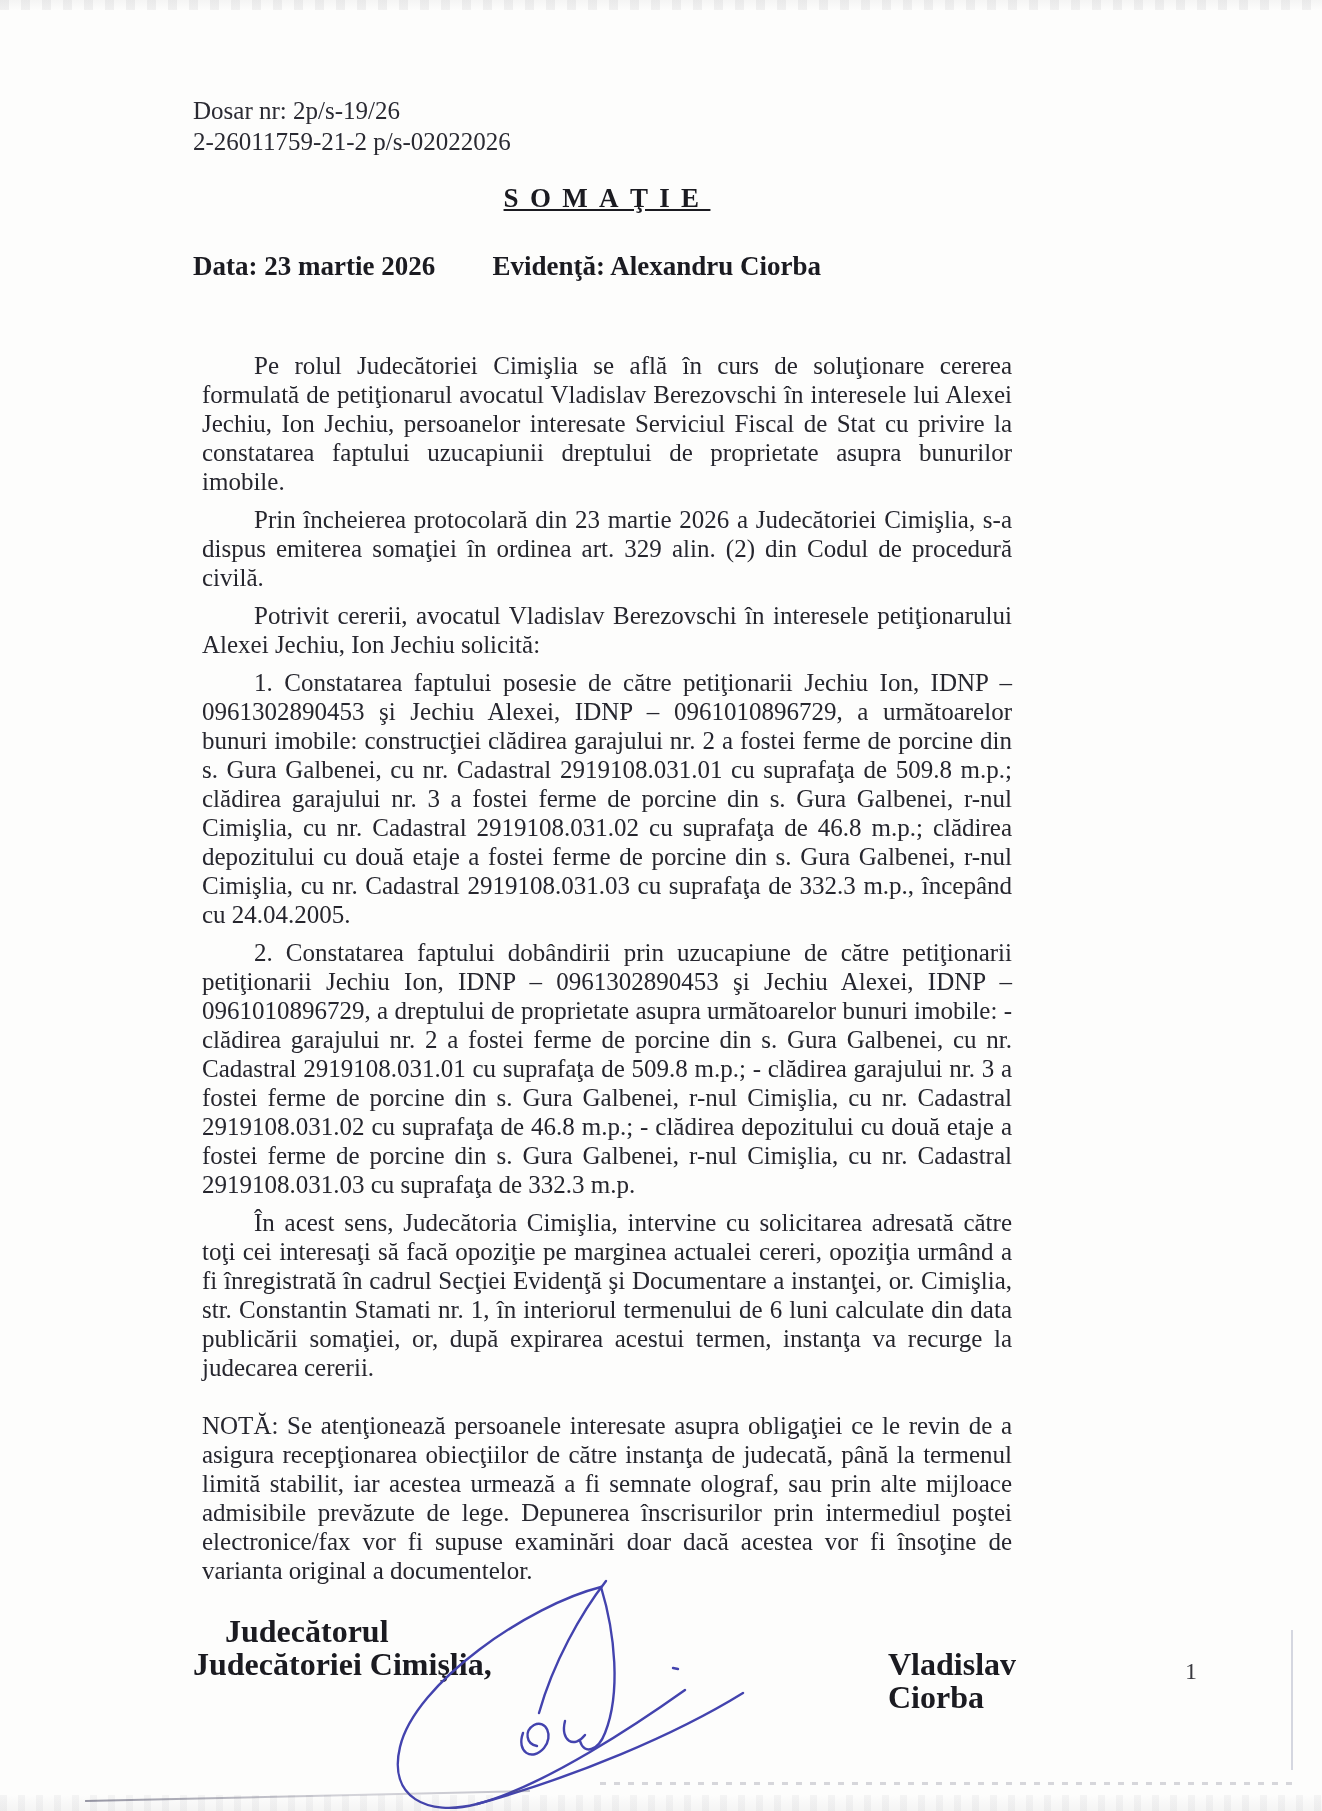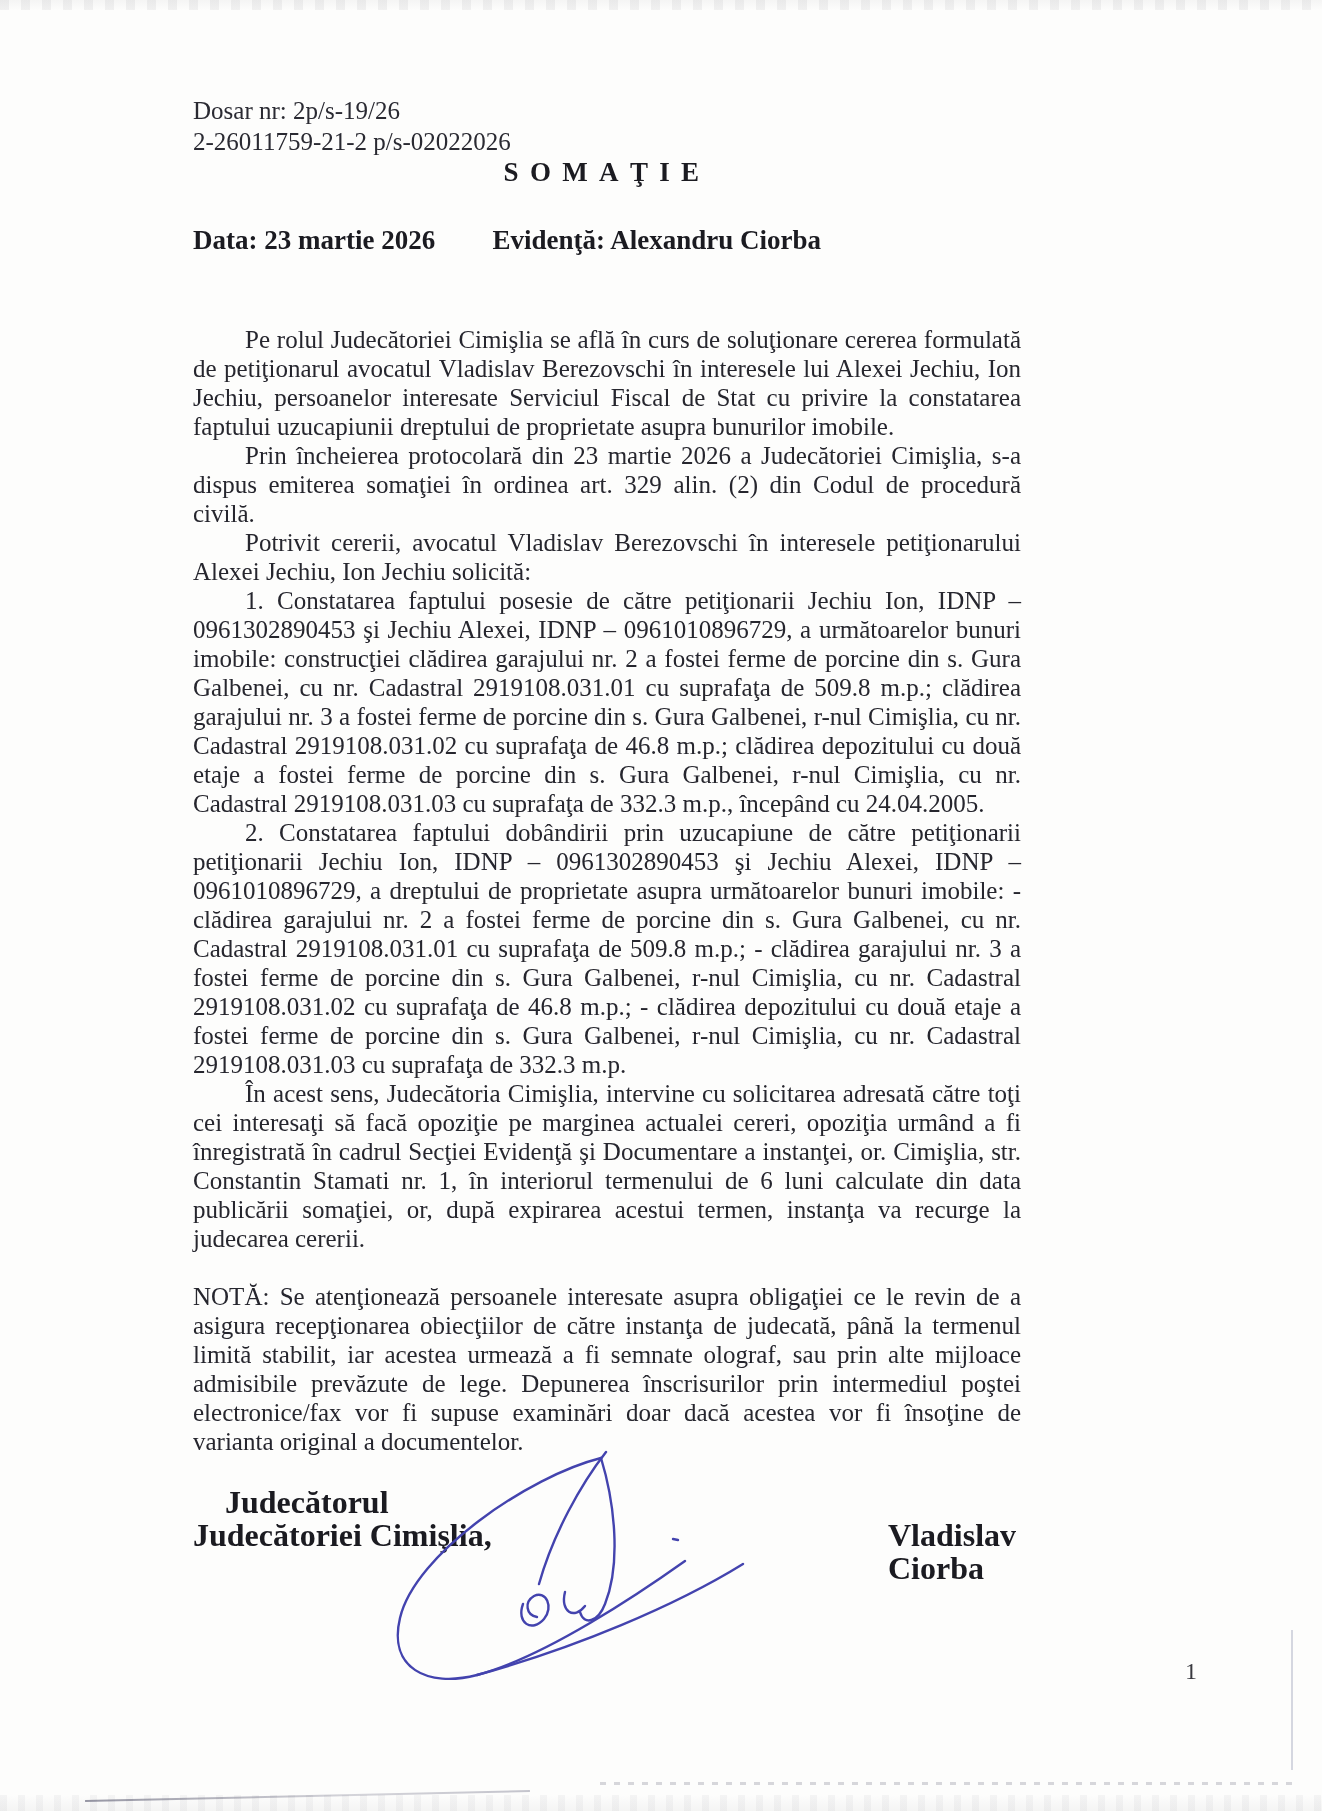--- a/index.html
+++ b/index.html
@@ -12,39 +12,41 @@
     color: #26262e;
   }
   .page {
     position: relative;
     width: 1147px; height: 1811px;
     box-sizing: border-box;
     padding: 95px 126px 0 193px;
   }
   .case-info { font-size: 25px; line-height: 31px; color: #2a2a32; }
   .doc-title {
+    margin-top: 26px;
     text-align: center;
     font-weight: bold;
     font-size: 27px;
     letter-spacing: 0.42em;
     color: #1b1b21;
+    text-decoration: underline;
   }
   .date-row {
     margin-top: 36px;
     display: flex;
     justify-content: space-between;
     font-weight: bold;
     font-size: 27px;
     line-height: 33px;
     color: #1b1b21;
   }
   .date-row .judge { margin-right: 200px; }
   .body-text { margin-top: 68px; }
   .body-text p {
-    margin: 0;
+    margin: 9px;
     font-size: 25px;
     line-height: 29px;
     text-align: justify;
     text-indent: 52px;
   }
   p.note-par {
     text-indent: 0;
     margin-top: 29px;
   }
   .signature-block {

